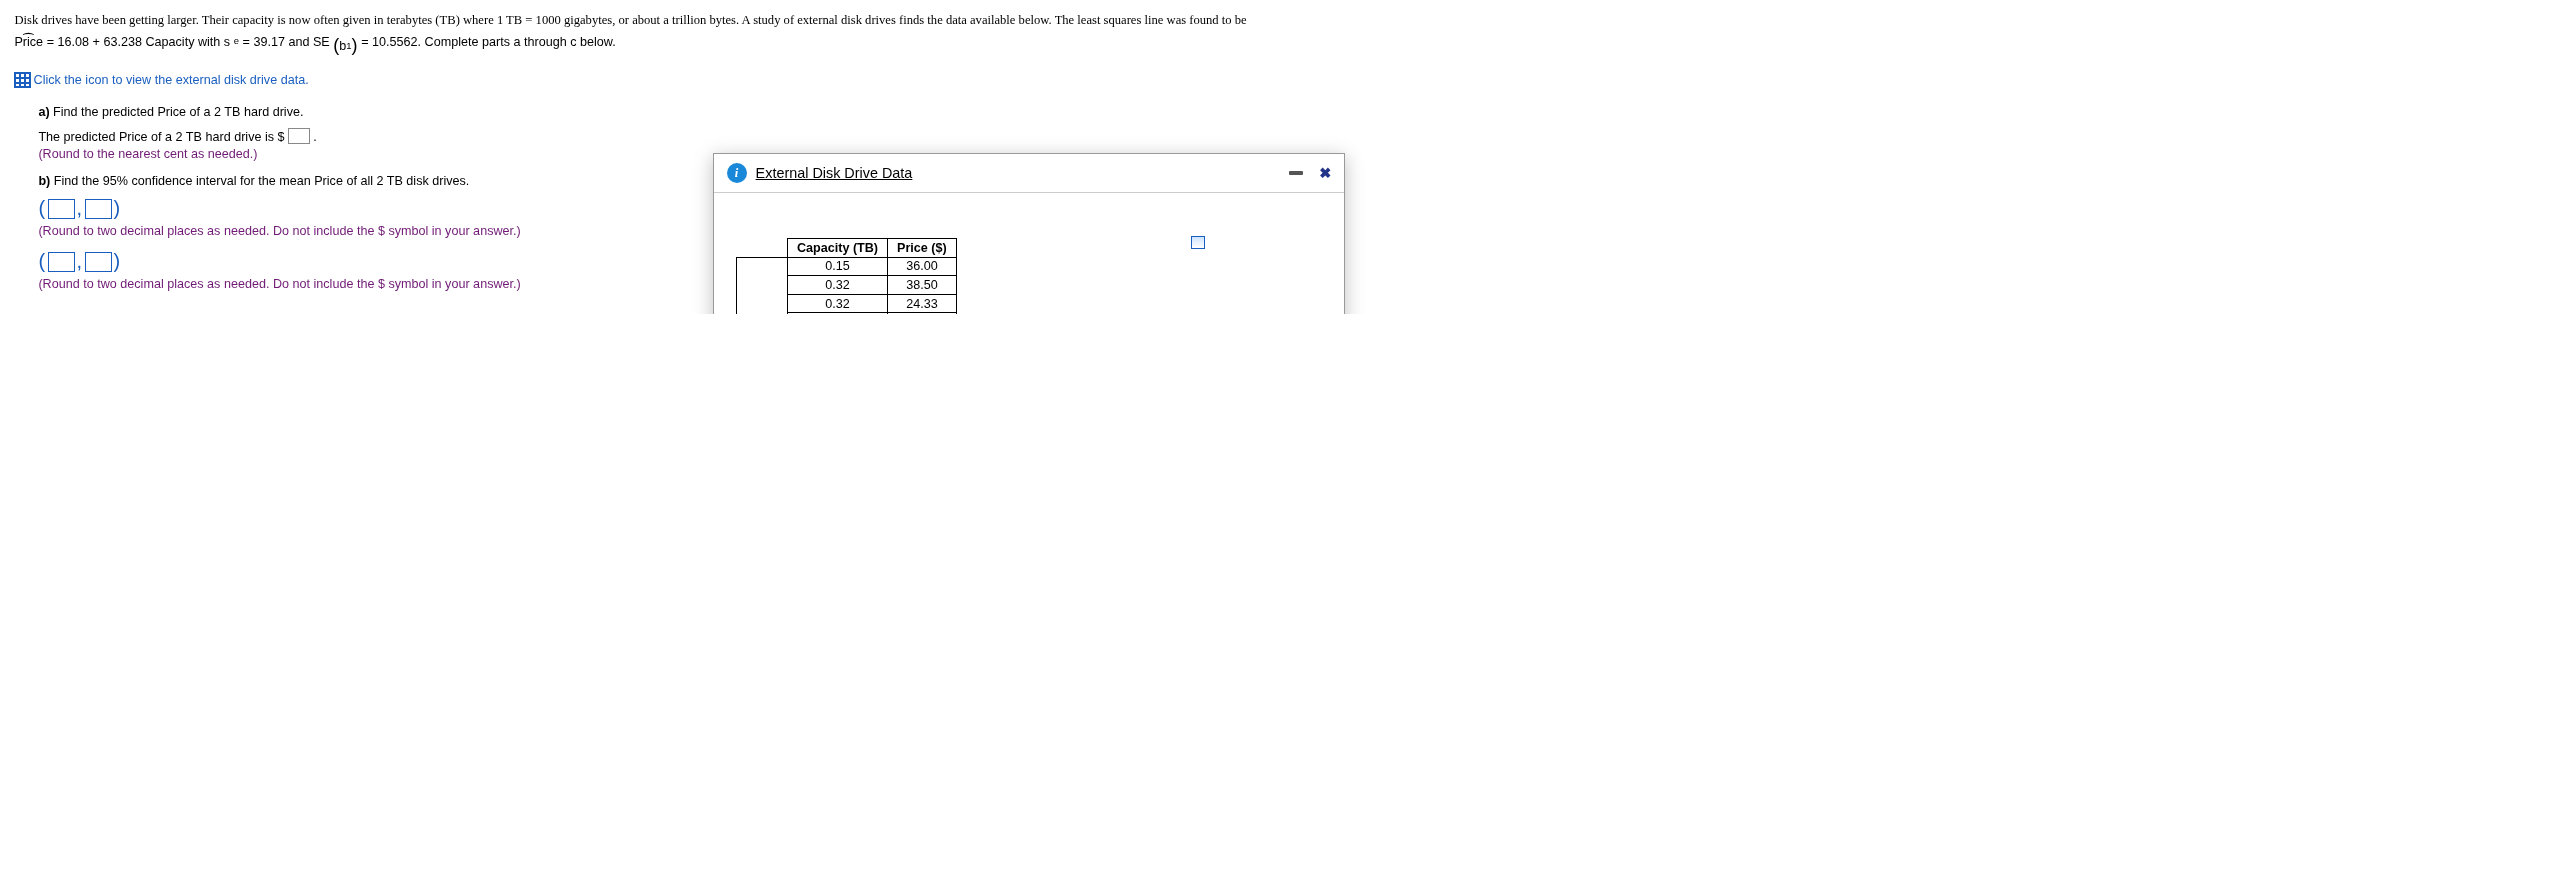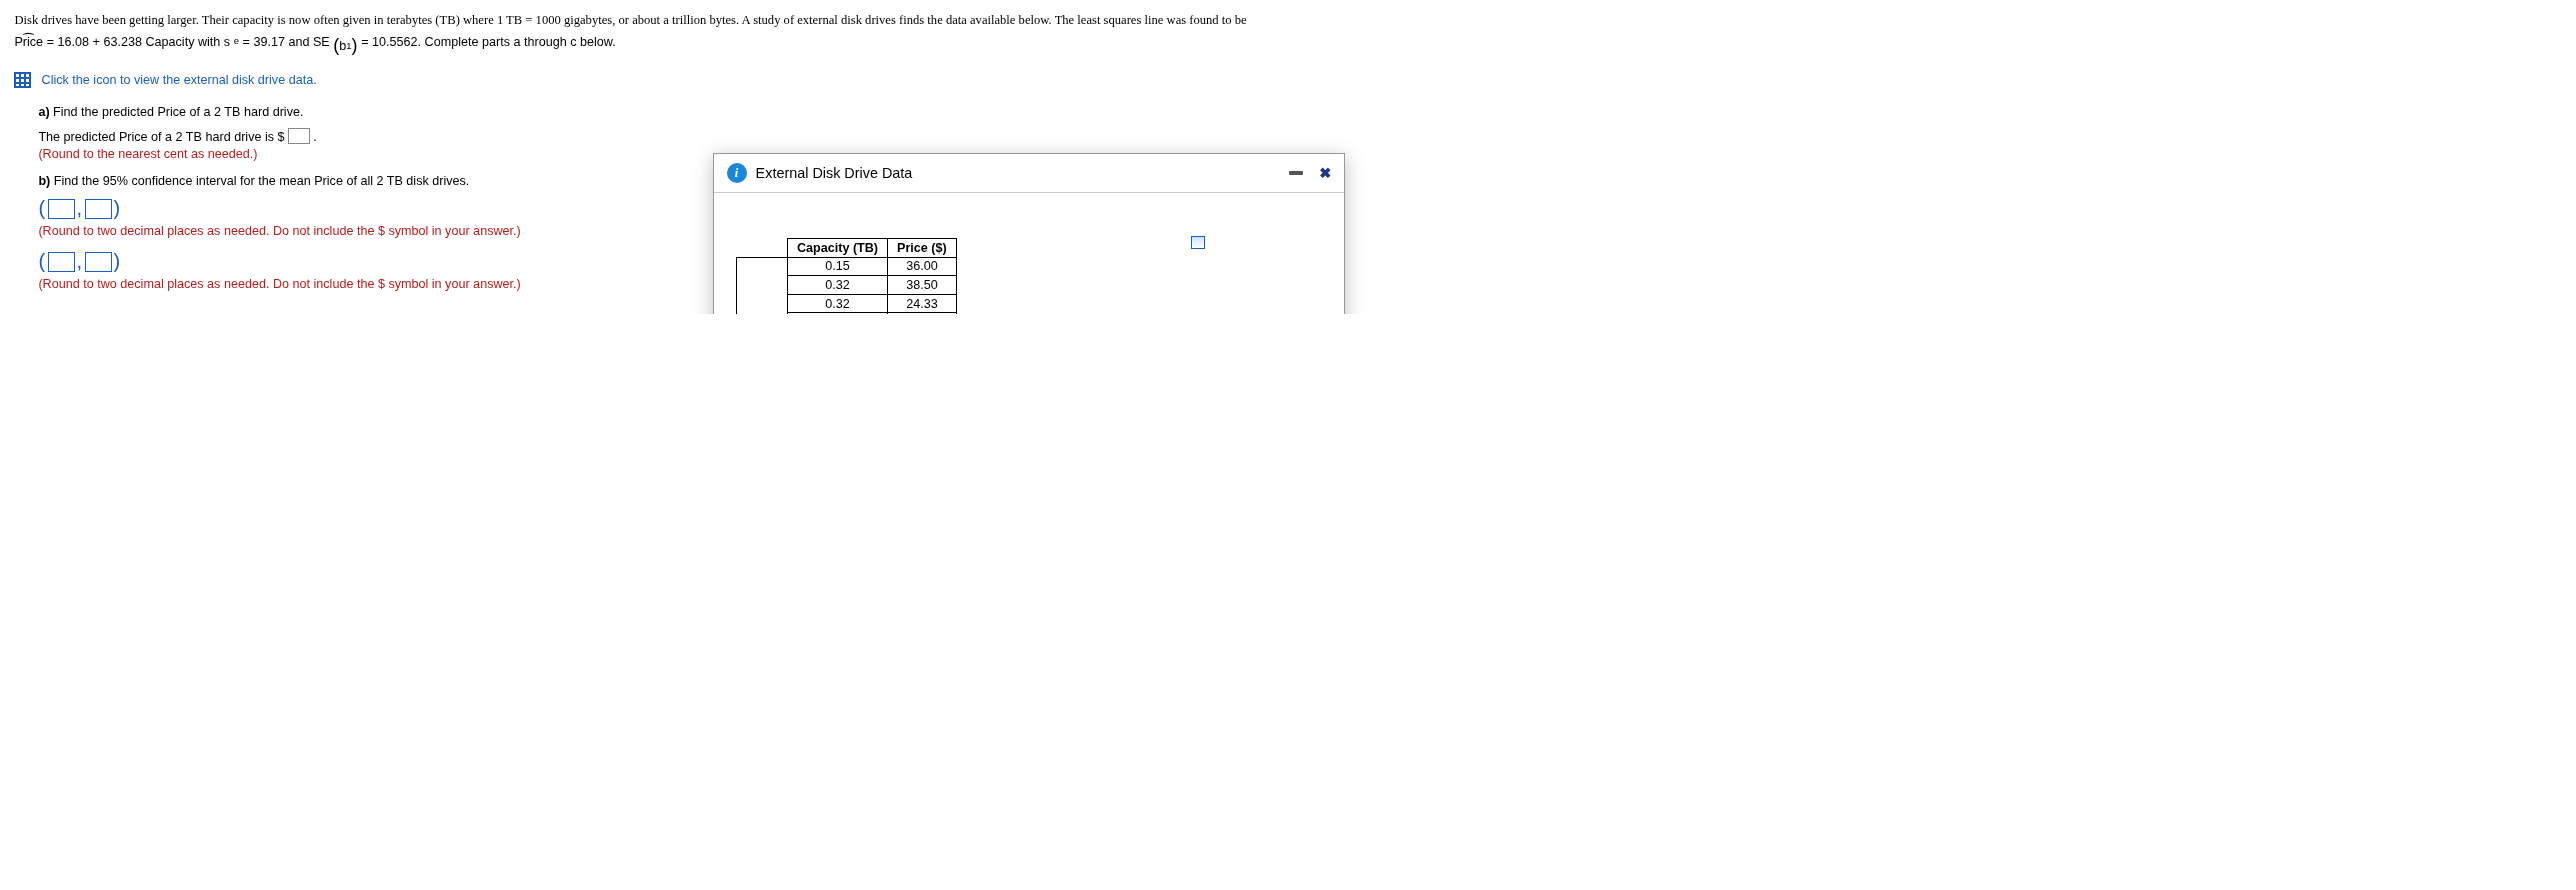--- a/index.html
+++ b/index.html
@@ -19,35 +19,35 @@
       position: absolute;
       top: -9px; left: 0; right: 0;
       text-align: center;
       font-size: 12.6px;
       transform: scaleX(1.6);
     }
     sub { font-size: 0.75em; vertical-align: sub; }
     .sub-e { font-size: 0.75em; vertical-align: sub; }
     .paren-sub { display:inline-flex; align-items:center; }
     .paren-sub .lp, .paren-sub .rp { font-size: 18px; }
-    .data-link-row { display: flex; align-items: center; gap: 11px; color: #1a5fbf; margin-bottom: 16.2px; cursor: pointer; }
+    .data-link-row { display: flex; align-items: center; gap: 3px; color: #1a5fbf; margin-bottom: 16.2px; cursor: pointer; }
     .table-icon {
       width: 16.2px; height: 16.2px; border: 1.8px solid #1a5fbf; display: grid;
       grid-template-columns: 1fr 1fr 1fr; grid-template-rows: 1fr 1fr 1fr;
     }
     .table-icon span { border: 0.5px solid #1a5fbf; }
     .part { margin-bottom: 9px; margin-left: 24px; }
     .part-title { margin-bottom: 9px; }
     .sentence-row { display: inline; }
     .input-box {
       border: 0.9px solid #888; width: 21.7px; height: 16.2px;
       display: inline-block; vertical-align: text-bottom;
       background: #fff;
     }
-    .hint { color: #b91c1c; margin-top: 3.6px; margin-bottom: 12.6px; }
+    .hint { color: #701a75; margin-top: 3.6px; margin-bottom: 12.6px; }
     .interval { font-size: 20px; letter-spacing: 0.9px; color: #1a5fbf; display: inline-flex; align-items: center;}
     .interval .input-box { border-color: #1a5fbf; margin: 0 1.8px; height: 20px; width: 27px;}
     b { font-weight: bold; }
     
     
     .dialog {
       position: absolute;
       left: 713px; top: 153px;
       width: 632px;
       background: #fff;
@@ -58,21 +58,21 @@
       display: flex; align-items: center; justify-content: space-between;
       padding: 9px 12.6px;
     }
     .dialog-title-wrap { display:flex; align-items:center; gap: 9px; }
     .info-icon {
       width: 20px; height: 20px; border-radius: 50%;
       background: #1a88d8; color: #fff; font-weight: bold;
       display: flex; align-items: center; justify-content: center;
       font-family: Georgia, serif; font-style: italic;
     }
-    .dialog-title { font-size: 14.4px; }
+    .dialog-title { font-size: 14.4px; text-decoration: underline; }
     .dialog-controls { display:flex; align-items:center; gap: 16.2px; }
     .minimize-icon { width: 14.4px; height: 3.6px; background: #555; border-radius: 0.9px; }
     .close-icon { color: #238; font-weight: bold; font-size: 14.4px; cursor: pointer; }
     .dialog-body { padding: 45px 21.7px 18px; border-top: 0.9px solid #ccc; }
     .data-table-wrap { display: flex; justify-content: flex-start; position: relative; }
     .copy-icon {
       position: absolute; right: 117px; top: -1.8px;
       width: 14.4px; height: 12.6px; border: 0.9px solid #1a5fbf;
       background: linear-gradient(#cfe4ff,#fff); cursor:pointer;
     }

